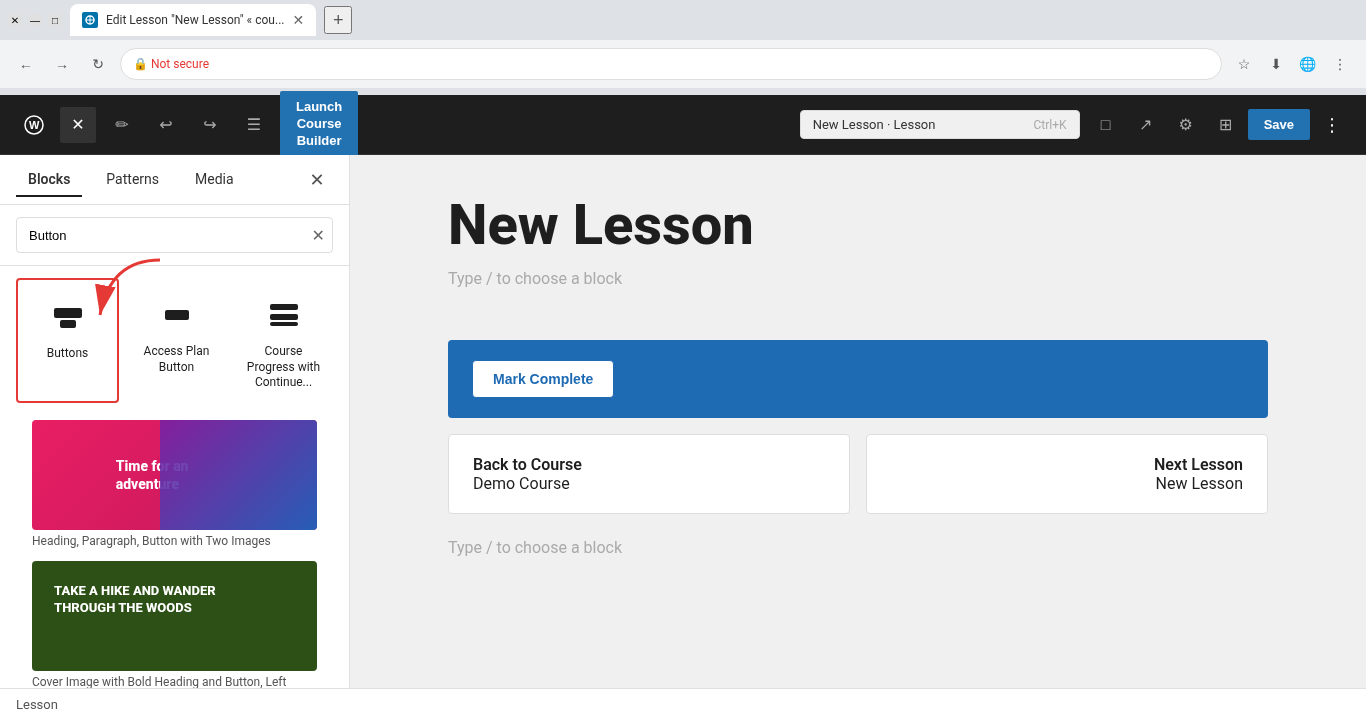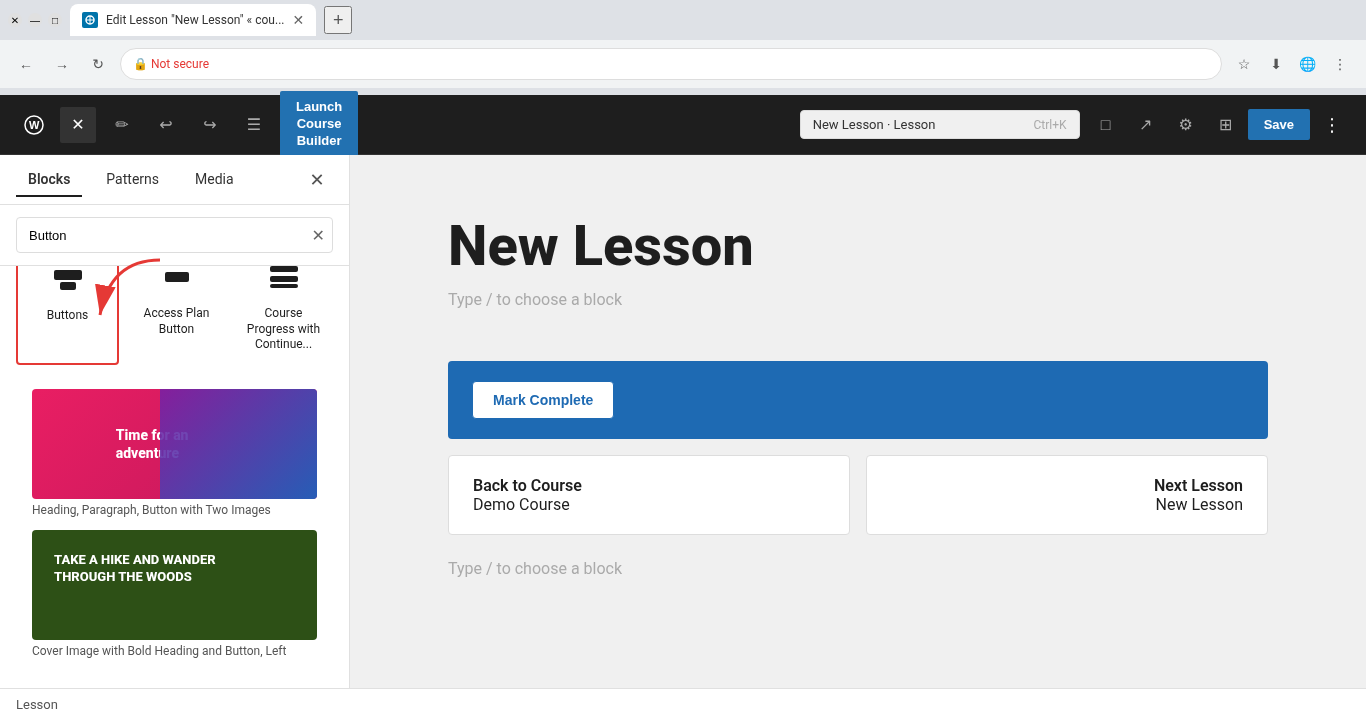--- a/index.html
+++ b/index.html
@@ -50,38 +50,38 @@
     .sidebar-tab { padding: 8px 12px; font-size: 14px; cursor: pointer; color: #333; border-bottom: 2px solid transparent; }
     .sidebar-tab.active { border-bottom: 2px solid #1e1e1e; font-weight: 600; }
     .sidebar-close { width: 32px; height: 32px; background: none; border: none; cursor: pointer; display: flex; align-items: center; justify-content: center; font-size: 18px; color: #555; margin-left: auto; }
 
     
     .search-area { padding: 12px 16px; border-bottom: 1px solid #e0e0e0; position: relative; }
     .search-input { width: 100%; height: 36px; border: 1px solid #ddd; border-radius: 4px; padding: 0 36px 0 12px; font-size: 13px; outline: none; }
     .search-clear { position: absolute; right: 24px; top: 50%; transform: translateY(-50%); background: none; border: none; cursor: pointer; color: #666; font-size: 16px; }
 
     
-    .blocks-grid-area { padding: 12px 16px; display: flex; flex-direction: column; gap: 8px; overflow-y: auto; flex: 1; position: relative; justify-content: flex-end; }
+    .blocks-grid-area { padding: 12px 16px; display: flex; flex-direction: column; gap: 1px; overflow-y: auto; flex: 1; position: relative; }
     .blocks-row { display: flex; gap: 8px; }
     .block-item { display: flex; flex-direction: column; align-items: center; gap: 6px; padding: 12px 8px; cursor: pointer; border-radius: 4px; flex: 1; min-width: 80px; }
     .block-item.highlighted { border: 2px solid #e53935; border-radius: 4px; }
     .block-icon { width: 48px; height: 48px; display: flex; align-items: center; justify-content: center; }
     .block-label { font-size: 12px; color: #1e1e1e; text-align: center; line-height: 1.3; }
 
     
     .patterns-section { padding: 0 16px 16px; display: flex; flex-direction: column; gap: 12px; }
     .pattern-item { cursor: pointer; }
     .pattern-thumbnail { width: 100%; height: 110px; border-radius: 4px; overflow: hidden; }
     .pattern-thumbnail-1 { background: linear-gradient(135deg, #e91e63 0%, #c2185b 100%); display: flex; align-items: center; justify-content: center; padding: 12px; position: relative; }
     .pattern-thumbnail-2 { background: #2d5016; display: flex; align-items: flex-start; padding: 22px; }
     .pattern-label { font-size: 12px; color: #555; margin-top: 4px; line-height: 1.3; }
 
     
     .main-content { flex: 1; background: #f0f0f0; overflow-y: auto; display: flex; flex-direction: column; align-items: center; }
-    .content-wrapper { width: 100%; max-width: 860px; padding: 61px 20px; display: flex; flex-direction: column; gap: 0; }
+    .content-wrapper { width: 100%; max-width: 860px; padding: 40px 20px; display: flex; flex-direction: column; gap: 0; }
     .lesson-title { font-size: 56px; font-weight: 800; color: #1e1e1e; margin-bottom: 12px; line-height: 1.1; }
     .type-hint { font-size: 16px; color: #aaa; margin-bottom: 28px; }
     .mark-complete-block { background: #1e6ab3; border-radius: 4px; padding: 20px 24px; display: flex; align-items: center; margin-bottom: 16px; margin-top: 24px; }
     .mark-complete-btn { background: #fff; color: #1e6ab3; border: 1px solid #1e6ab3; border-radius: 4px; padding: 10px 20px; font-size: 14px; font-weight: 600; cursor: pointer; }
     .navigation-block { display: flex; gap: 16px; margin-bottom: 16px; }
     .nav-card { flex: 1; border: 1px solid #ddd; border-radius: 4px; background: #fff; padding: 20px 24px; display: flex; flex-direction: column; cursor: pointer; }
     .nav-card.right-align { align-items: flex-end; }
     .nav-card-label { font-size: 16px; font-weight: 600; color: #1e1e1e; }
     .nav-card-sub { font-size: 16px; color: #1e1e1e; }
     .type-hint-bottom { font-size: 16px; color: #aaa; margin-top: 8px; }

